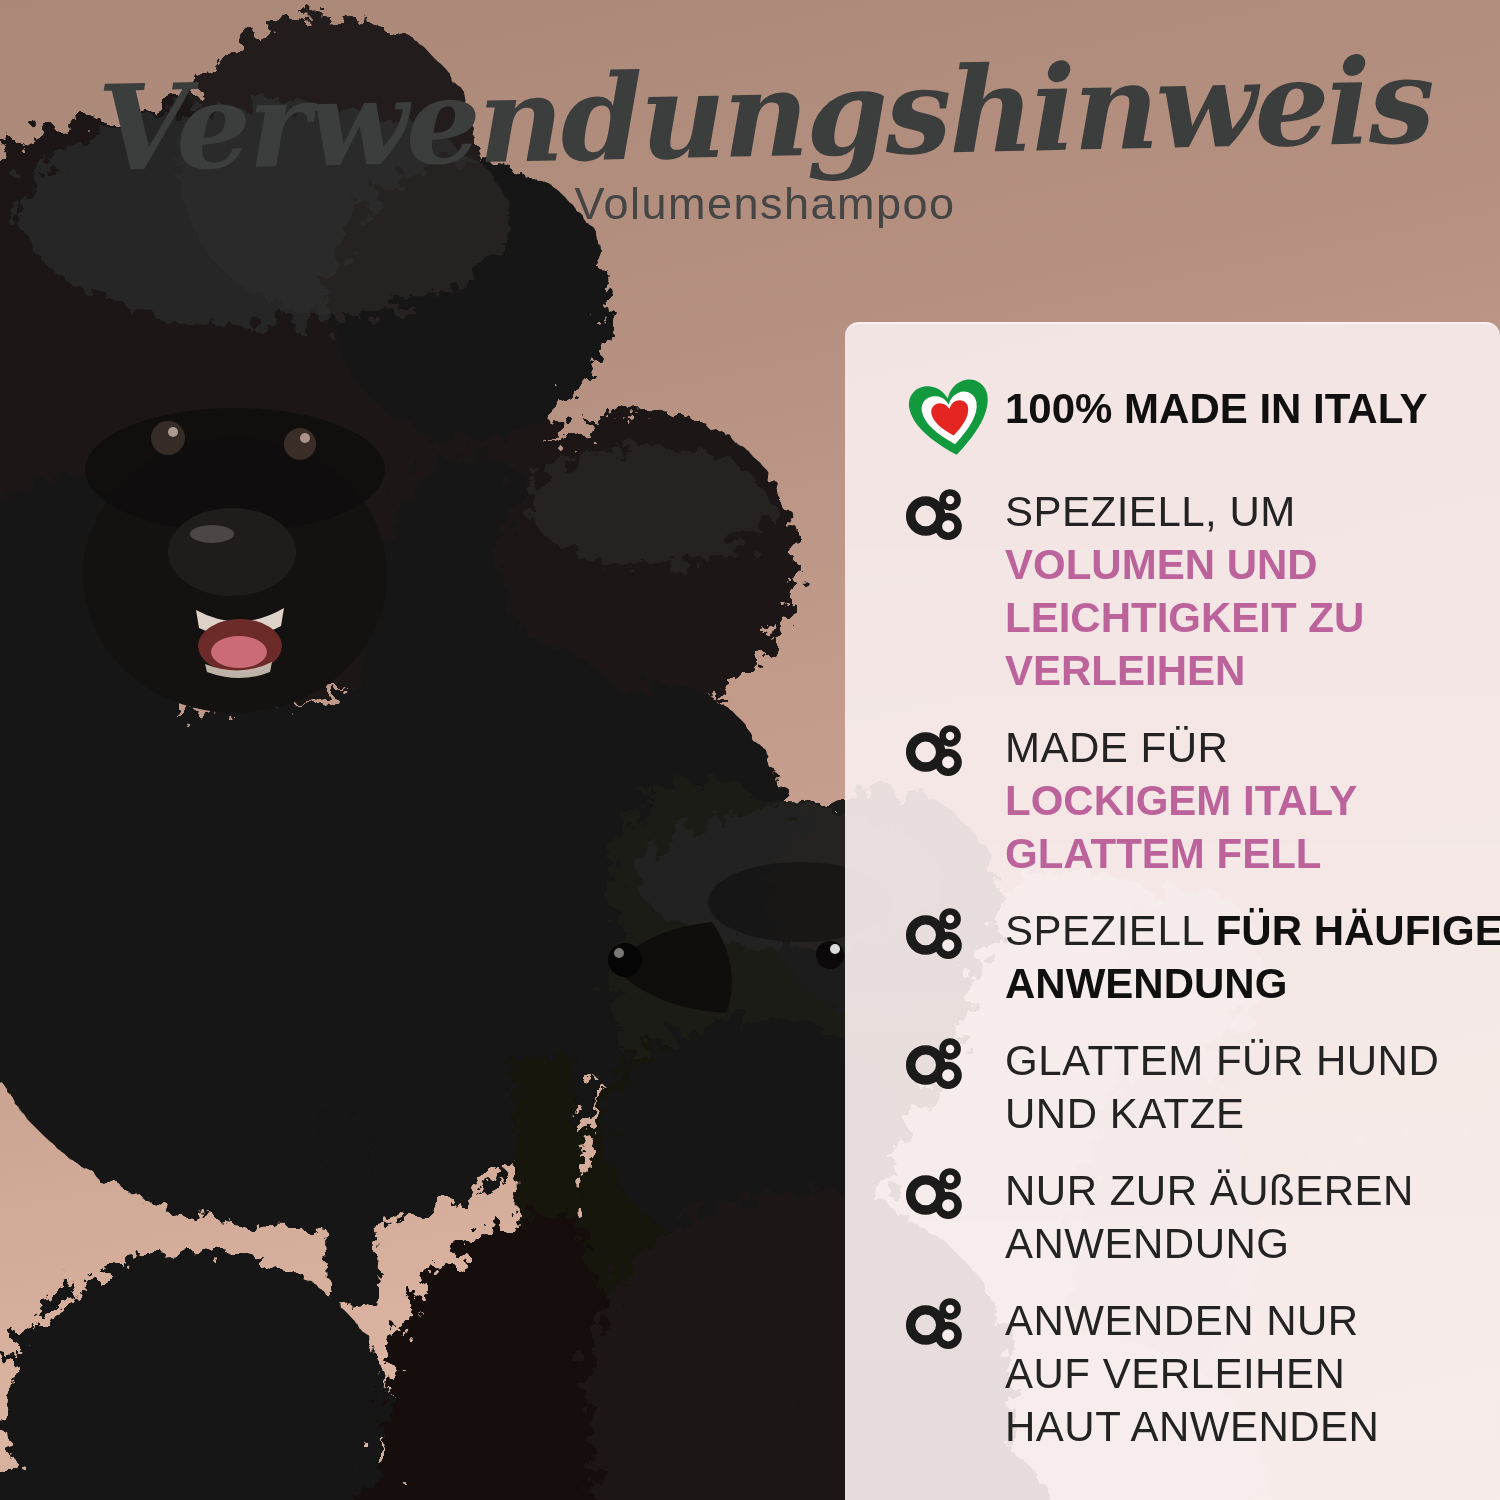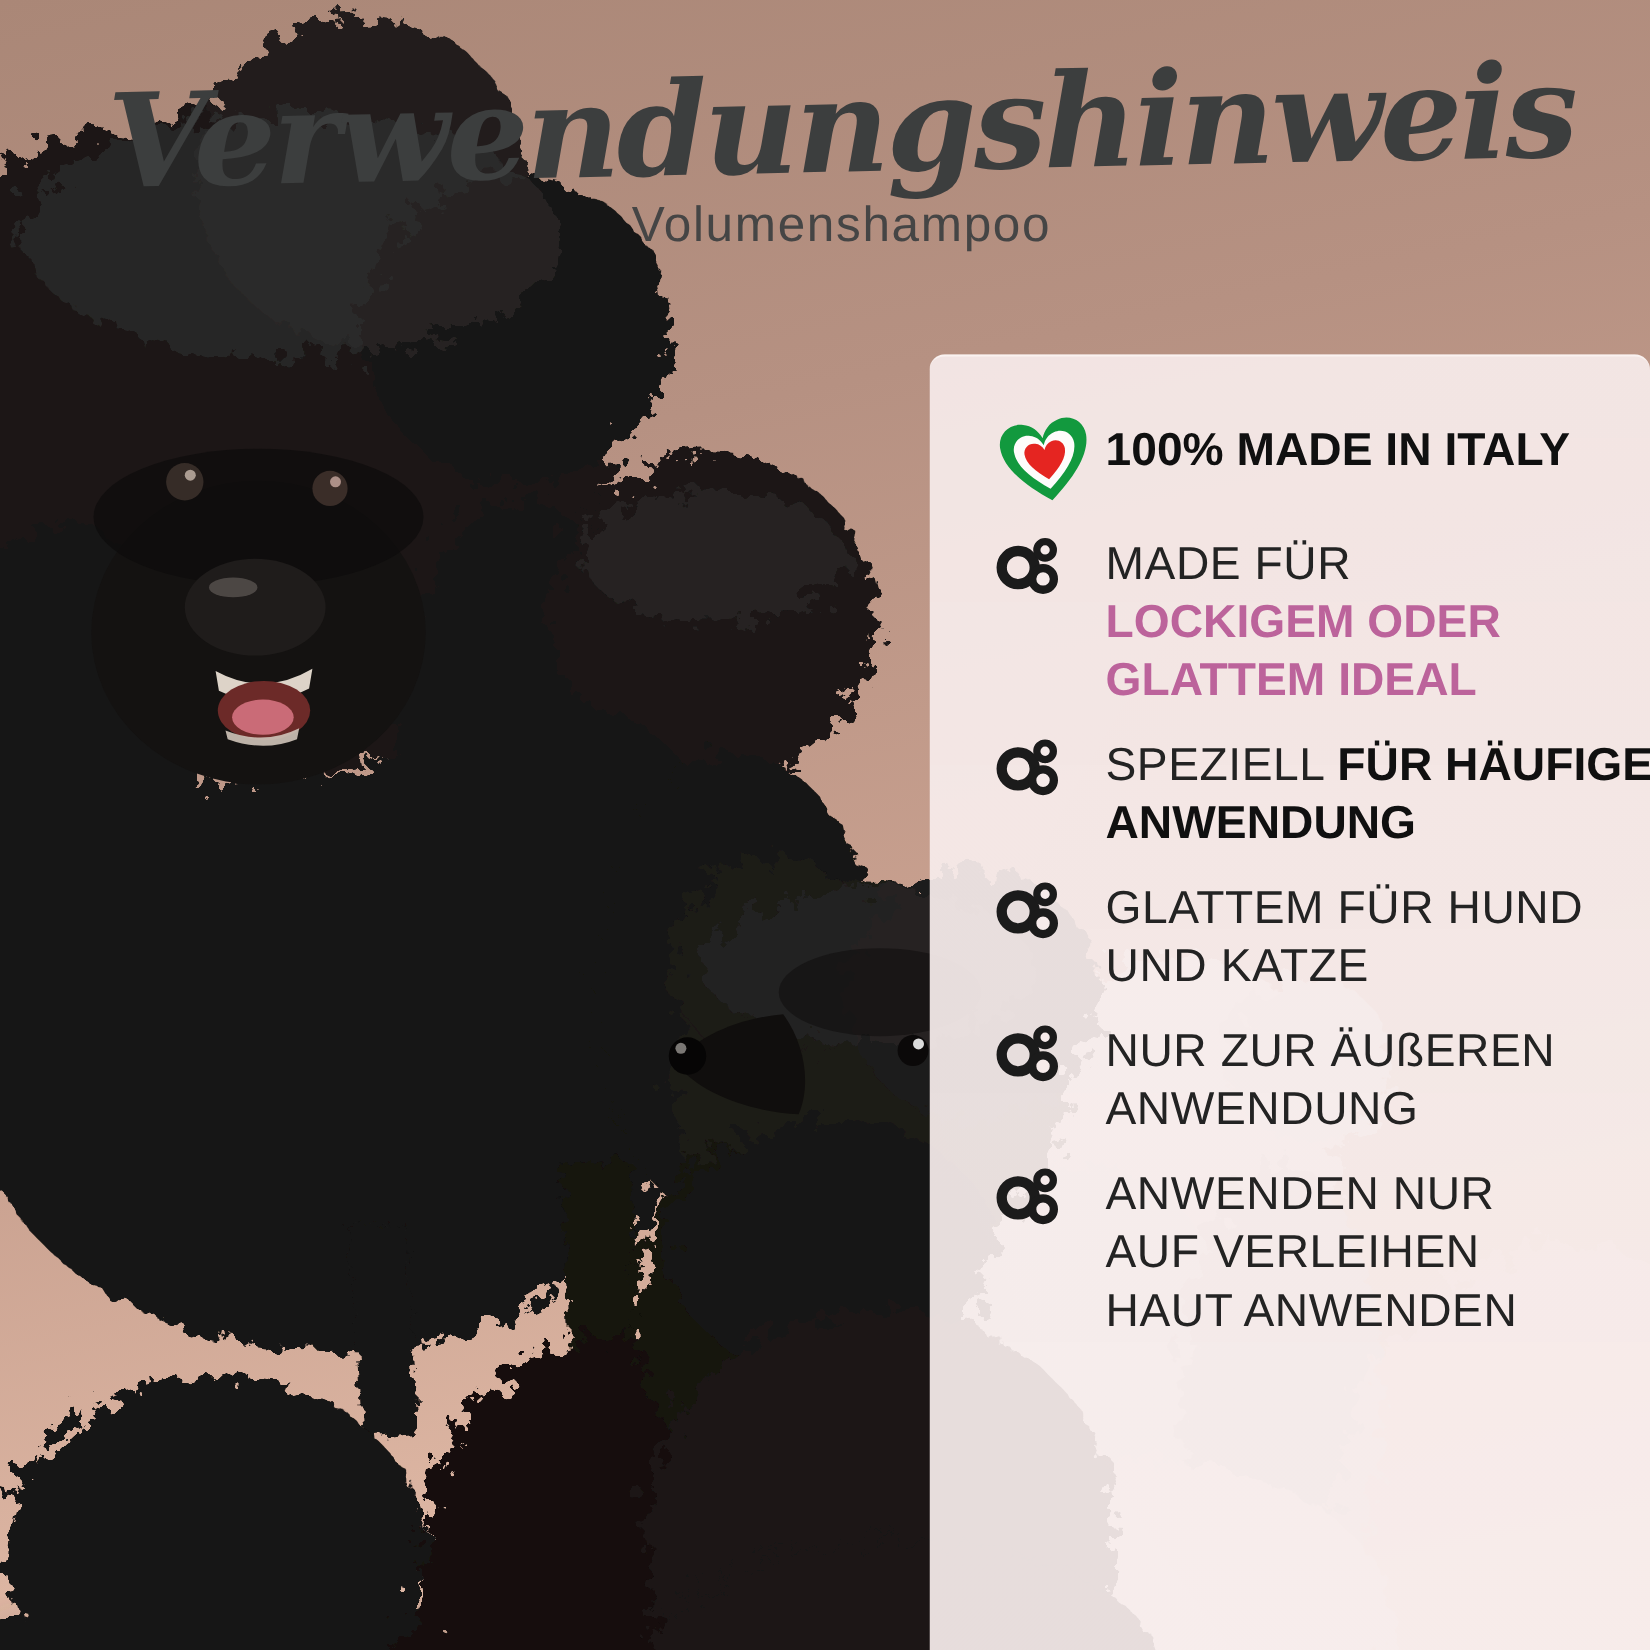--- a/index.html
+++ b/index.html
@@ -174,23 +174,36 @@
             <div class="bline"><span class="seg-bold">100% MADE IN ITALY</span></div>
           </div>
         </div>
         <div class="bullet-row">
           <span class="bullet-icon bubbles">
             <svg viewBox="0 0 66 58">
               <use href="#bubbles-icon"></use>
             </svg>
           </span>
           <div class="bullet-lines">
+            <div class="bline"><span class="seg-light">SPEZIELL, UM</span></div>
+            <div class="bline"><span class="seg-pink">VOLUMEN UND</span></div>
+            <div class="bline"><span class="seg-pink">LEICHTIGKEIT ZU</span></div>
+            <div class="bline"><span class="seg-pink">VERLEIHEN</span></div>
+          </div>
+        </div>
+        <div class="bullet-row">
+          <span class="bullet-icon bubbles">
+            <svg viewBox="0 0 66 58">
+              <use href="#bubbles-icon"></use>
+            </svg>
+          </span>
+          <div class="bullet-lines">
             <div class="bline"><span class="seg-light">MADE FÜR</span></div>
-            <div class="bline"><span class="seg-pink">LOCKIGEM ODER</span></div>
-            <div class="bline"><span class="seg-pink">GLATTEM IDEAL</span></div>
+            <div class="bline"><span class="seg-pink">LOCKIGEM ITALY</span></div>
+            <div class="bline"><span class="seg-pink">GLATTEM FELL</span></div>
           </div>
         </div>
         <div class="bullet-row">
           <span class="bullet-icon bubbles">
             <svg viewBox="0 0 66 58">
               <use href="#bubbles-icon"></use>
             </svg>
           </span>
           <div class="bullet-lines">
             <div class="bline"><span class="seg-light">SPEZIELL </span><span class="seg-bold">FÜR HÄUFIGE</span></div>

